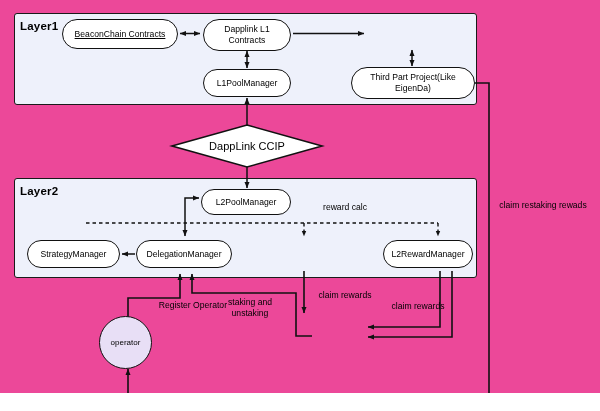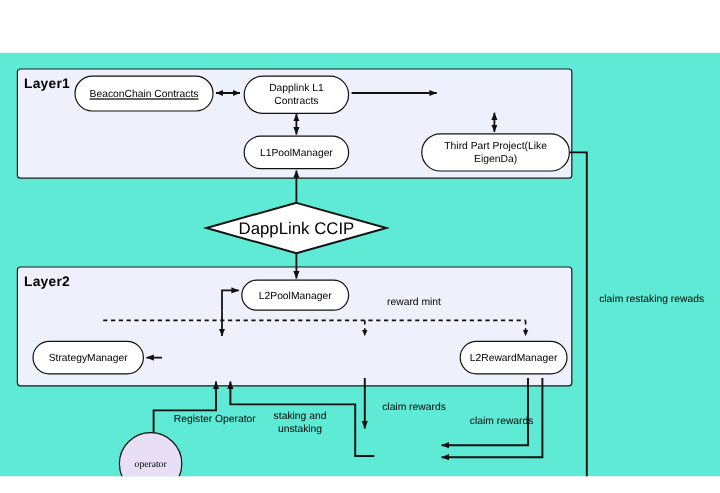--- a/index.html
+++ b/index.html
@@ -3,25 +3,24 @@
 <meta charset="utf-8">
 <style>
   html, body {
     margin: 0;
     padding: 0;
     background: #ffffff;
   }
   #stage {
     position: relative;
     width: 600px;
-    height: 353px;
-    background: #5eead4;
+    height: 393px;
+    background: #ec4899;
     overflow: hidden;
     font-family: "Liberation Sans", sans-serif;
-    margin-top: 44px;
   }
   #svg-layer {
     position: absolute;
     left: 0; top: 0;
     width: 600px;
     height: 411px;
   }
   .layer-box {
     position: absolute;
     background: #eef1fb;
@@ -55,43 +54,42 @@
     position: absolute;
     background: #e8dff6;
     border: 1.3px solid #111;
     border-radius: 50%;
     box-sizing: border-box;
     display: flex;
     align-items: center;
     justify-content: center;
     font-size: 8px;
     color: #000;
-    font-family: Liberation Serif, serif;
   }
   .diamond-wrap {
     position: absolute;
   }
   .diamond-label {
     position: absolute;
     width: 100%;
     top: 50%;
     transform: translateY(-50%);
     text-align: center;
-    font-size: 14px;
+    font-size: 11px;
     color: #000;
   }
   .edge-label {
     position: absolute;
     font-size: 8.6px;
     color: #000;
     text-align: center;
     line-height: 1.3;
     white-space: pre-line;
   }
-  .edge-label.left { text-align: center; }
+  .edge-label.left { text-align: right; }
 </style>
 </head>
 <body>
 
 <div id="stage">
 
   <div class="layer-box" style="left:14px; top:13px; width:463px; height:92px;"></div>
   <div class="layer-title" style="left:20px; top:20px;">Layer1</div>
 
   <div class="layer-box" style="left:14px; top:178px; width:463px; height:100px;"></div>
@@ -173,32 +171,35 @@
   </div>
 
   <div class="node" style="left:201px; top:189px; width:90px; height:26px;">
     <span>L2PoolManager</span>
   </div>
 
   <div class="node" style="left:27px; top:240px; width:93px; height:28px;">
     <span>StrategyManager</span>
   </div>
 
+  <div class="node" style="left:136px; top:240px; width:96px; height:28px;">
+    <span>DelegationManager</span>
+  </div>
 
 
   <div class="node" style="left:383px; top:240px; width:90px; height:28px;">
     <span>L2RewardManager</span>
   </div>
 
   <div class="circle-node" style="left:99px; top:316px; width:53px; height:53px;">
     <span>operator</span>
   </div>
 
 
-  <div class="edge-label" style="left:305px; top:202px; width:80px;">reward mint</div>
+  <div class="edge-label" style="left:305px; top:202px; width:80px;">reward calc</div>
 
   <div class="edge-label left" style="left:131px; top:300px; width:96px;">Register Operator</div>
 
   <div class="edge-label" style="left:215px; top:297px; width:70px;">staking and
 unstaking</div>
 
   <div class="edge-label" style="left:310px; top:290px; width:70px;">claim rewards</div>
 
   <div class="edge-label" style="left:383px; top:301px; width:70px;">claim rewards</div>
 

